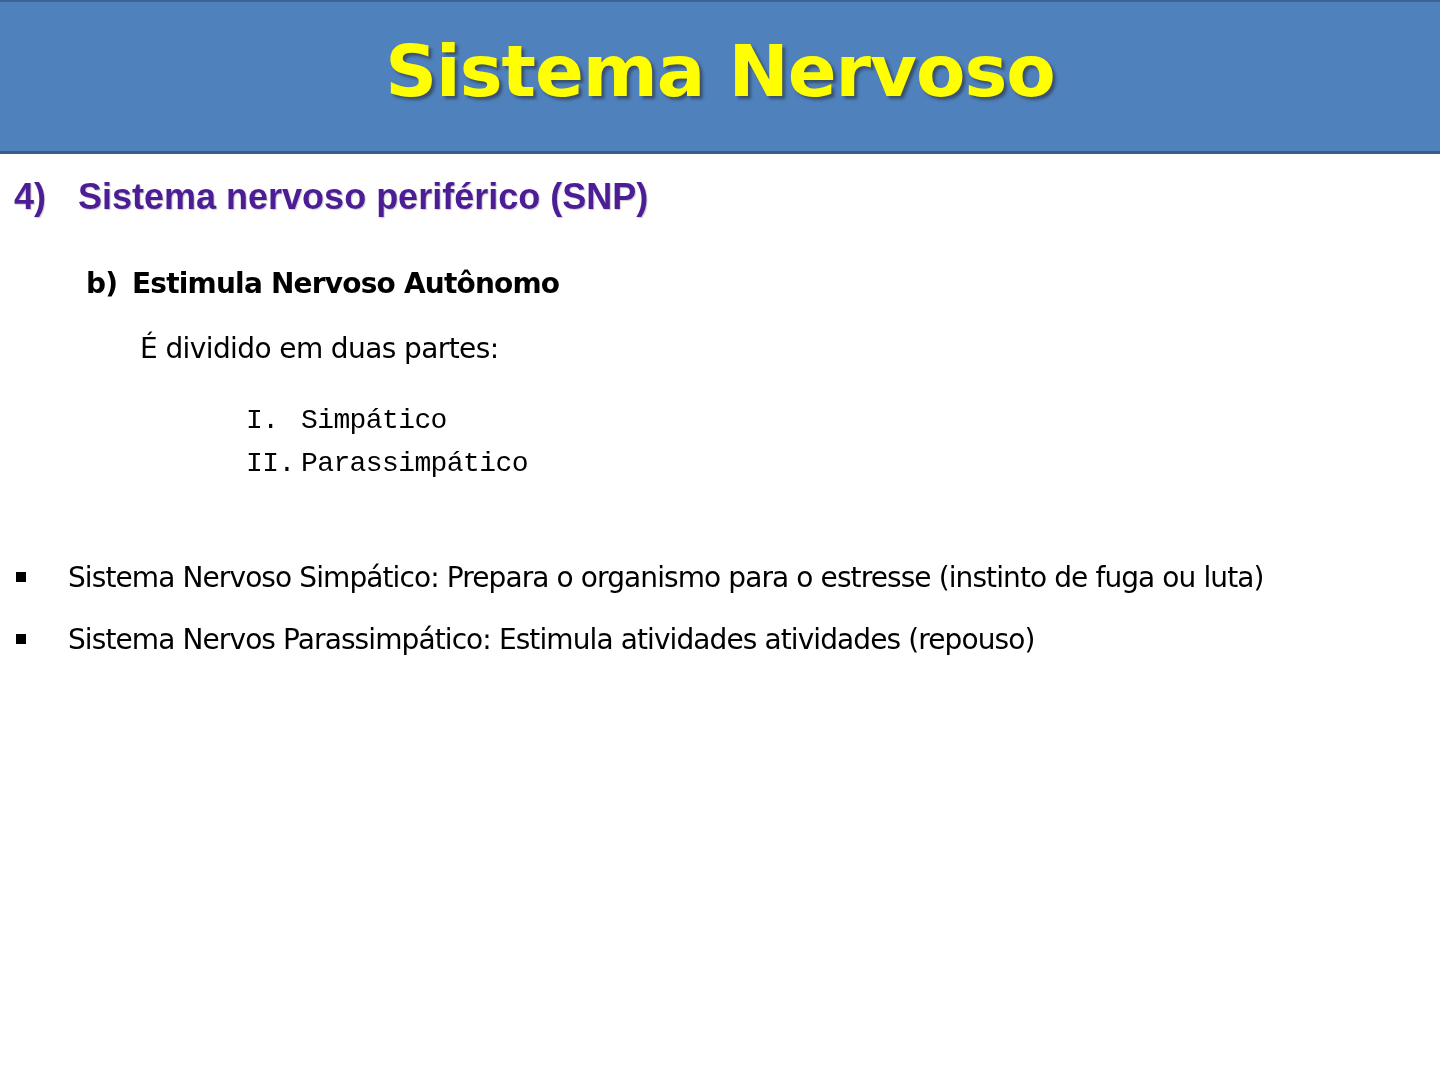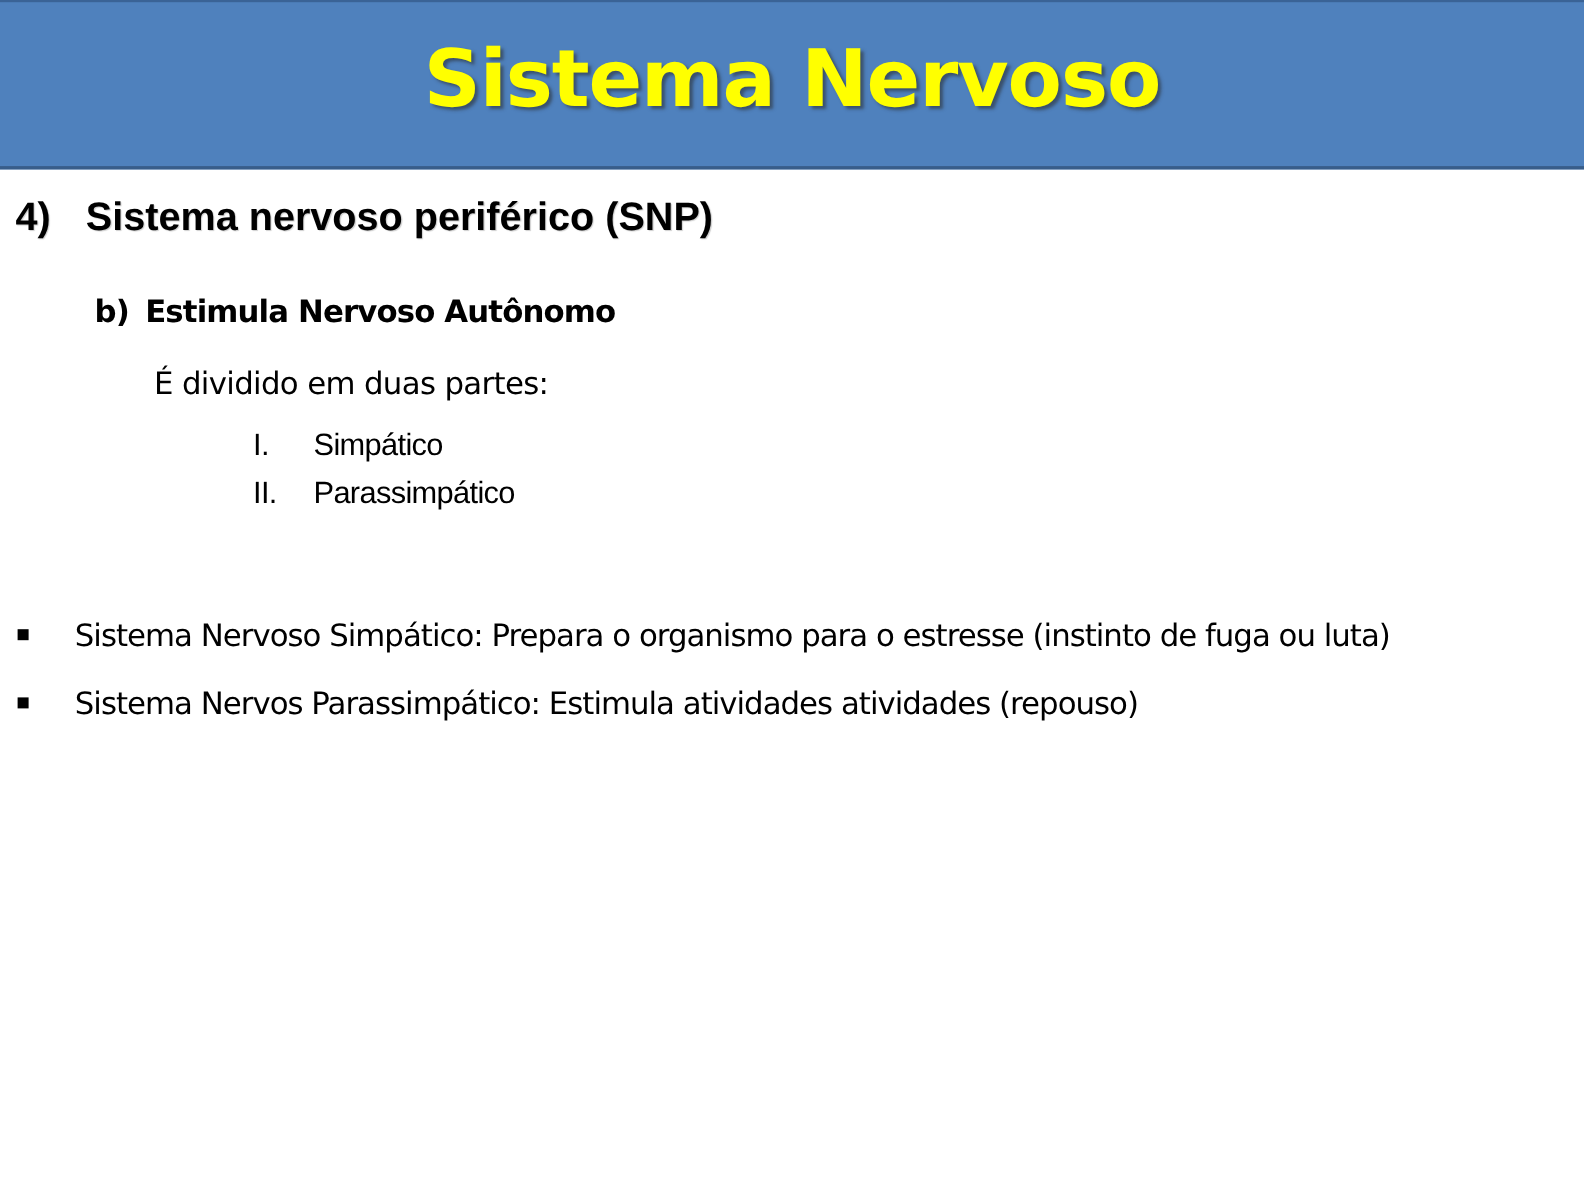--- a/index.html
+++ b/index.html
@@ -41,21 +41,21 @@
       color: #ffff00;
       text-shadow: 3px 3px 3px rgba(40, 40, 40, 0.55);
     }
     .heading {
       position: absolute;
       left: 14px;
       top: 176px;
       font-family: "Liberation Sans", sans-serif;
       font-weight: bold;
       font-size: 36px;
-      color: #000000;
+      color: #4c1d95;
       text-shadow: 1px 1px 1px rgba(0,0,0,0.2);
       white-space: nowrap;
     }
     .heading .num { display: inline-block; width: 64px; }
     .subheading {
       position: absolute;
       left: 86px;
       top: 267px;
       font-family: "DejaVu Sans", sans-serif;
       font-weight: bold;
@@ -72,24 +72,24 @@
       font-family: "DejaVu Sans", sans-serif;
       font-size: 28px;
       letter-spacing: -0.6px;
       color: #000;
       white-space: nowrap;
     }
     .roman-list {
       position: absolute;
       left: 230px;
       top: 386px;
-      margin: 0;
+      margin: 16px;
       padding: 0;
       list-style: none;
-      font-family: Liberation Sans, sans-serif;
+      font-family: Liberation Mono, monospace;
       font-size: 28px;
       letter-spacing: -0.6px;
       color: #000;
     }
     .roman-list li {
       height: 43px;
       line-height: 38px;
       white-space: nowrap;
     }
     .roman-list .rn { display: inline-block; width: 55px; }

